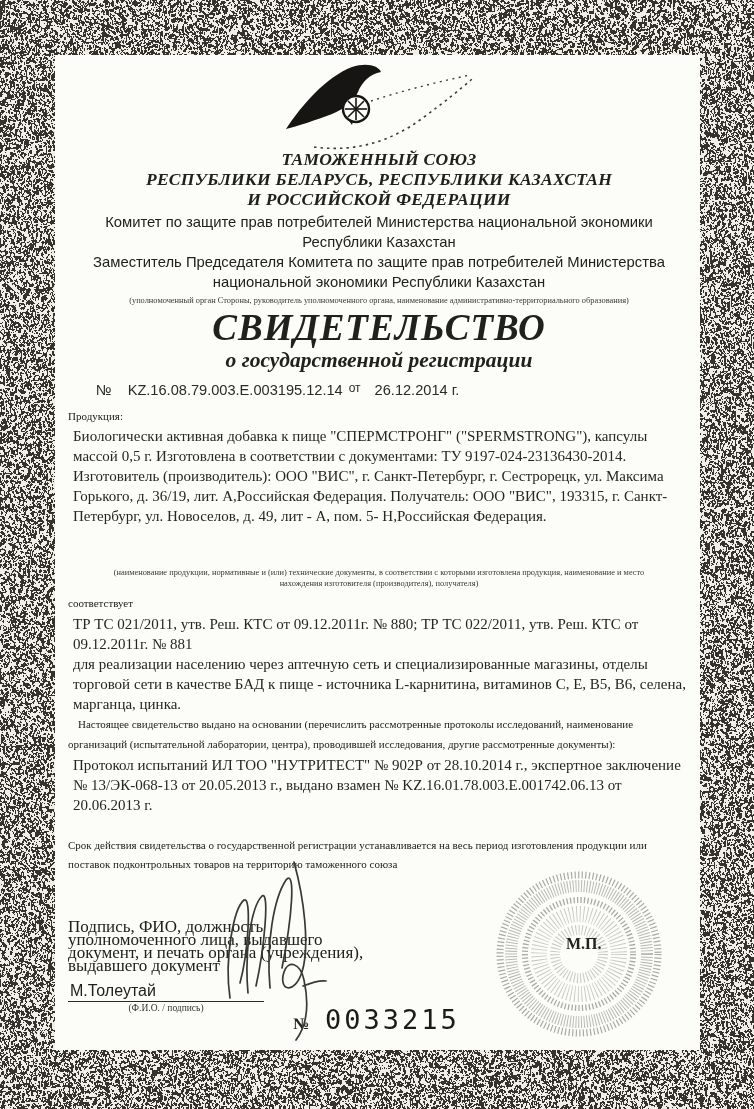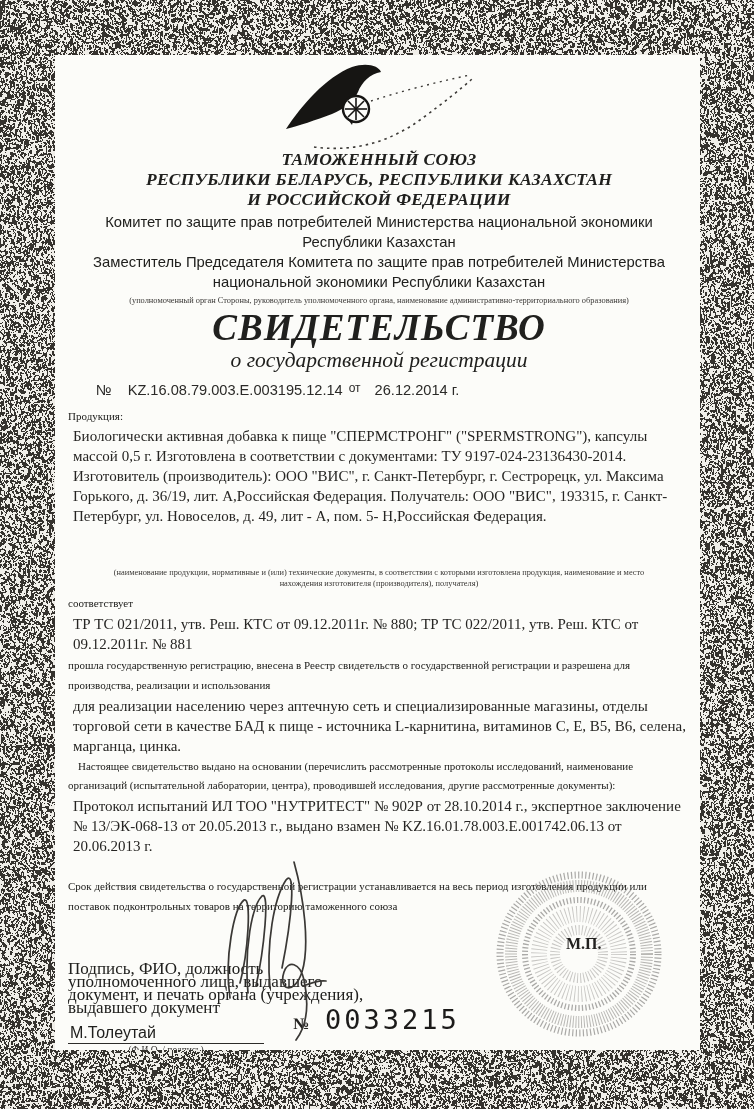--- a/index.html
+++ b/index.html
@@ -14,21 +14,21 @@
   .content {
     position:absolute; left:55px; top:55px; width:645px; height:717px;
     padding:0 10px 0 13px; box-sizing:border-box; z-index:2;
   }
   .center { text-align:center; }
   .emblem { display:block; margin:4px auto 0 auto; }
   .union-title { font-weight:bold; font-style:italic; font-size:17.5px; line-height:20px; letter-spacing:.3px; margin-top:-6px; }
   .authority { font-family:"Liberation Sans", sans-serif; font-size:14.8px; line-height:20px; margin-top:3px; }
   .form-caption { font-size:8.4px; line-height:10.5px; color:#3a3836; margin-top:4px; }
   .doc-title { font-size:37px; font-weight:bold; font-style:italic; line-height:40px; letter-spacing:1px; margin-top:1px; }
-  .doc-subtitle { font-size:21.5px; font-weight:normal; font-style:italic; line-height:24px; }
+  .doc-subtitle { font-size:21.5px; font-weight:bold; font-style:italic; line-height:24px; }
   .reg-row { font-family:"Liberation Sans", sans-serif; font-size:14.6px; line-height:19px; padding-left:28px; margin-top:7px; color:#2b2a28; }
   .reg-row .no-sign { margin-right:16px; }
   .reg-row .of-word { font-size:12px; vertical-align:3px; margin-left:6px; }
   .reg-row .reg-date { margin-left:14px; }
   .serif-p { font-size:11px; line-height:19.8px; margin:0; }
   .sans-p  { font-family:Liberation Serif, serif; font-size:15px; line-height:20px; margin:0; color:#262523; }
   .product-label { margin-top:7px; }
   .product-desc { margin-top:0; padding-left:5px; }
   .caption2 { width:92%; margin:42px auto 0 auto; }
   .conforms { margin-top:5px; }
@@ -108,21 +108,20 @@
       <span class="no-sign">№</span><span class="reg-num">KZ.16.08.79.003.E.003195.12.14</span><span class="of-word">от</span><span class="reg-date">26.12.2014 г.</span>
     </div>
 
     <p class="serif-p product-label">Продукция:</p>
     <p class="sans-p product-desc">Биологически активная добавка к пище "СПЕРМСТРОНГ" ("SPERMSTRONG"), капсулы массой 0,5 г. Изготовлена в соответствии с документами: ТУ 9197-024-23136430-2014. Изготовитель (производитель): ООО "ВИС", г. Санкт-Петербург, г. Сестрорецк, ул. Максима Горького, д. 36/19, лит. А,Российская Федерация.  Получатель: ООО "ВИС", 193315, г. Санкт-Петербург, ул. Новоселов, д. 49, лит - А, пом. 5- Н,Российская Федерация.</p>
 
     <div class="center form-caption caption2">(наименование продукции, нормативные и (или) технические документы, в соответствии с которыми изготовлена продукция, наименование и место нахождения изготовителя (производителя), получателя)</div>
 
     <p class="serif-p conforms">соответствует</p>
     <p class="sans-p regulations">ТР ТС 021/2011, утв. Реш. КТС от 09.12.2011г. № 880; ТР ТС 022/2011, утв. Реш. КТС от 09.12.2011г. № 881</p>
-    <p class="serif-p registered">прошла государственную регистрацию, внесена в Реестр свидетельств о государственной регистрации и разрешена для производства, реализации и использования</p>
     <p class="sans-p usage">для реализации населению через аптечную сеть и специализированные магазины, отделы торговой сети в качестве БАД к пище - источника L-карнитина, витаминов С, Е, В5, В6, селена, марганца, цинка.</p>
 
     <p class="serif-p basis-intro">Настоящее свидетельство выдано на основании (перечислить рассмотренные протоколы исследований, наименование организаций (испытательной лаборатории, центра), проводившей исследования, другие рассмотренные документы):</p>
     <p class="sans-p basis-docs">Протокол испытаний ИЛ ТОО "НУТРИТЕСТ" № 902Р от 28.10.2014 г., экспертное заключение № 13/ЭК-068-13 от 20.05.2013 г., выдано взамен № KZ.16.01.78.003.E.001742.06.13 от 20.06.2013 г.</p>
 
     <p class="serif-p validity">Срок действия свидетельства о государственной регистрации устанавливается на весь период изготовления продукции или поставок подконтрольных товаров на территорию таможенного союза</p>
 
     <div class="sig-caption">Подпись, ФИО,  должность уполномоченного лица, выдавшего документ, и печать органа (учреждения), выдавшего документ</div>
     <div class="sig-name">М.Толеутай</div>
     <div class="sig-rule"></div>

